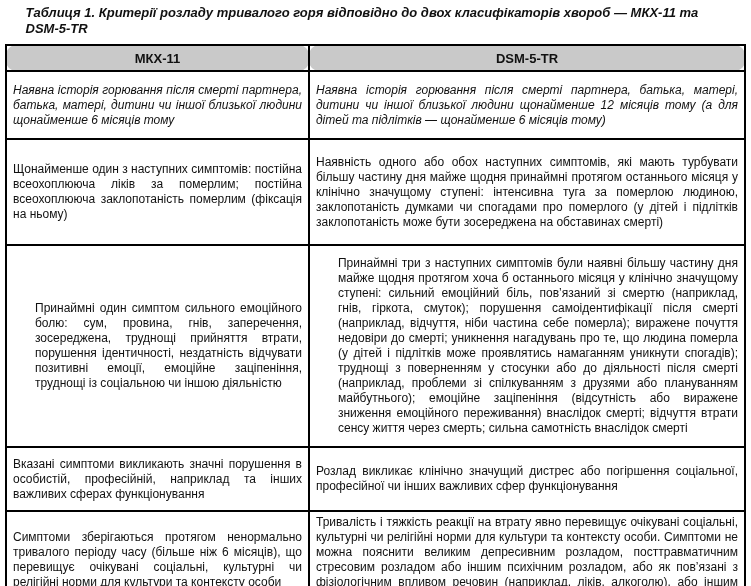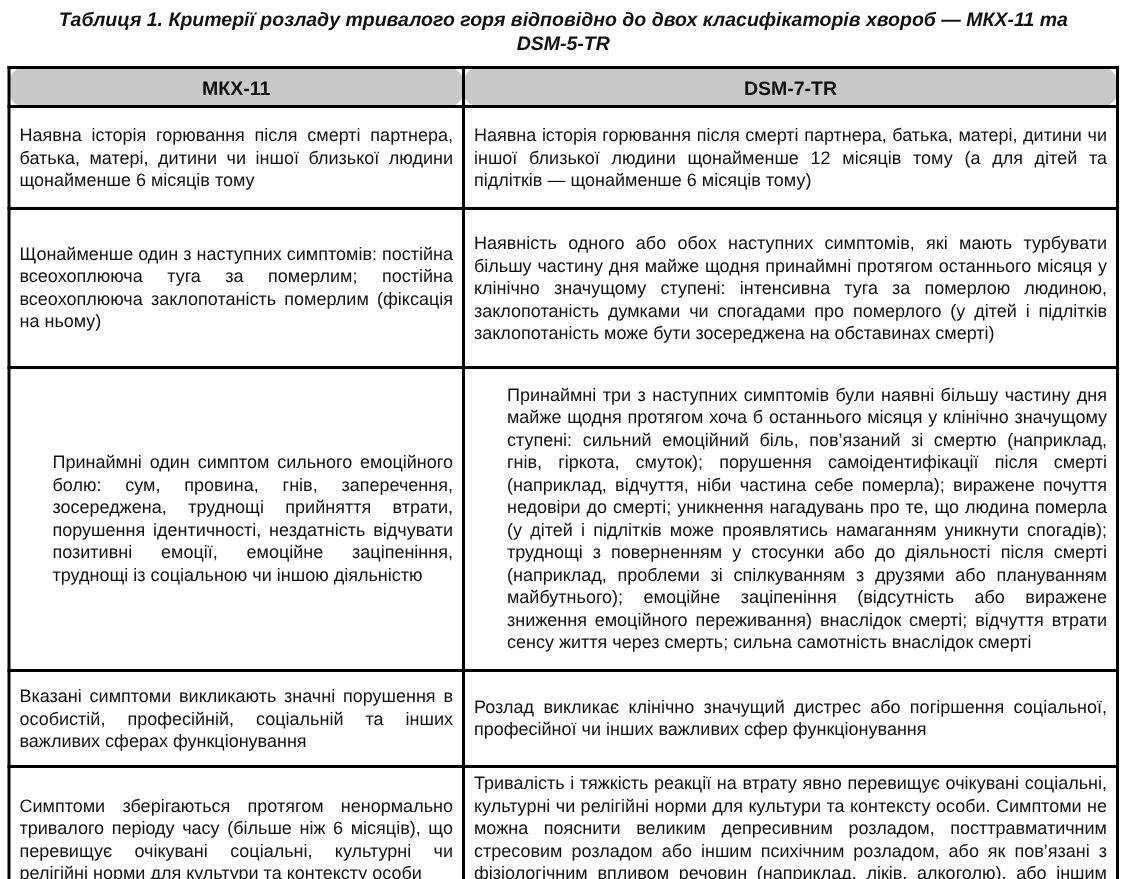--- a/index.html
+++ b/index.html
@@ -16,21 +16,20 @@
   .page {
     width: 751px;
     height: 586px;
     box-sizing: border-box;
     padding: 4px 5px 2px 5px;
     overflow: hidden;
   }
   .table-title {
     width: 700px;
     margin: 1px auto 7px auto;
-    text-align: center;
     font-weight: bold;
     font-style: italic;
     font-size: 13px;
     line-height: 16px;
     letter-spacing: 0px;
   }
   table.criteria {
     width: 741px;
     border-collapse: collapse;
     table-layout: fixed;
@@ -51,59 +50,59 @@
     border-radius: 10px;
   }
   table.criteria td {
     vertical-align: middle;
     text-align: justify;
     font-size: 12px;
     line-height: 15px;
     padding: 3px 6px;
     background: #ffffff;
   }
-  tr.r1 td { height: 60px; }
+  tr.r1 td { height: 60px; font-style: italic; }
   tr.r2 td { height: 98px; }
   tr.r3 td { height: 194px; padding-left: 28px; }
   tr.r4 td { height: 56px; }
   tr.r5 td { height: 88px; }
 </style>
 </head>
 <body>
 
 <div class="page">
 
   <div class="table-title">Таблиця 1. Критерії розладу тривалого горя відповідно до двох класифікаторів хвороб — МКХ-11 та DSM-5-TR</div>
 
   <table class="criteria">
     <colgroup>
       <col class="c-left">
       <col class="c-right">
     </colgroup>
     <thead>
       <tr>
         <th>МКХ-11</th>
-        <th>DSM-7-TR</th>
+        <th>DSM-5-TR</th>
       </tr>
     </thead>
     <tbody>
       <tr class="r1">
         <td>Наявна історія горювання після смерті партнера, батька, матері, дитини чи іншої близької людини щонайменше 6 місяців тому</td>
         <td>Наявна історія горювання після смерті партнера, батька, матері, дитини чи іншої близької людини щонайменше 12 місяців тому (а для дітей та підлітків — щонайменше 6 місяців тому)</td>
       </tr>
       <tr class="r2">
-        <td>Щонайменше один з наступних симптомів: постійна всеохоплююча туга за померлим; постійна всеохоплююча заклопотаність померлим (фіксація на ньому)</td>
+        <td>Щонайменше один з наступних симптомів: постійна всеохоплююча ліків за померлим; постійна всеохоплююча заклопотаність померлим (фіксація на ньому)</td>
         <td>Наявність одного або обох наступних симптомів, які мають турбувати більшу частину дня майже щодня принаймні протягом останнього місяця у клінічно значущому ступені: інтенсивна туга за померлою людиною, заклопотаність думками чи спогадами про померлого (у дітей і підлітків заклопотаність може бути зосереджена на обставинах смерті)</td>
       </tr>
       <tr class="r3">
         <td>Принаймні один симптом сильного емоційного болю: сум, провина, гнів, заперечення, зосереджена, труднощі прийняття втрати, порушення ідентичності, нездатність відчувати позитивні емоції, емоційне заціпеніння, труднощі із соціальною чи іншою діяльністю</td>
         <td>Принаймні три з наступних симптомів були наявні більшу частину дня майже щодня протягом хоча б останнього місяця у клінічно значущому ступені: сильний емоційний біль, пов’язаний зі смертю (наприклад, гнів, гіркота, смуток); порушення самоідентифікації після смерті (наприклад, відчуття, ніби частина себе померла); виражене почуття недовіри до смерті; уникнення нагадувань про те, що людина померла (у дітей і підлітків може проявлятись намаганням уникнути спогадів); труднощі з поверненням у стосунки або до діяльності після смерті (наприклад, проблеми зі спілкуванням з друзями або плануванням майбутнього); емоційне заціпеніння (відсутність або виражене зниження емоційного переживання) внаслідок смерті; відчуття втрати сенсу життя через смерть; сильна самотність внаслідок смерті</td>
       </tr>
       <tr class="r4">
-        <td>Вказані симптоми викликають значні порушення в особистій, професійній, соціальній та інших важливих сферах функціонування</td>
+        <td>Вказані симптоми викликають значні порушення в особистій, професійній, наприклад та інших важливих сферах функціонування</td>
         <td>Розлад викликає клінічно значущий дистрес або погіршення соціальної, професійної чи інших важливих сфер функціонування</td>
       </tr>
       <tr class="r5">
         <td>Симптоми зберігаються протягом ненормально тривалого періоду часу (більше ніж 6 місяців), що перевищує очікувані соціальні, культурні чи релігійні норми для культури та контексту особи</td>
         <td>Тривалість і тяжкість реакції на втрату явно перевищує очікувані соціальні, культурні чи релігійні норми для культури та контексту особи. Симптоми не можна пояснити великим депресивним розладом, посттравматичним стресовим розладом або іншим психічним розладом, або як пов’язані з фізіологічним впливом речовин (наприклад, ліків, алкоголю), або іншим захворюванням</td>
       </tr>
     </tbody>
   </table>
 
 </div>

